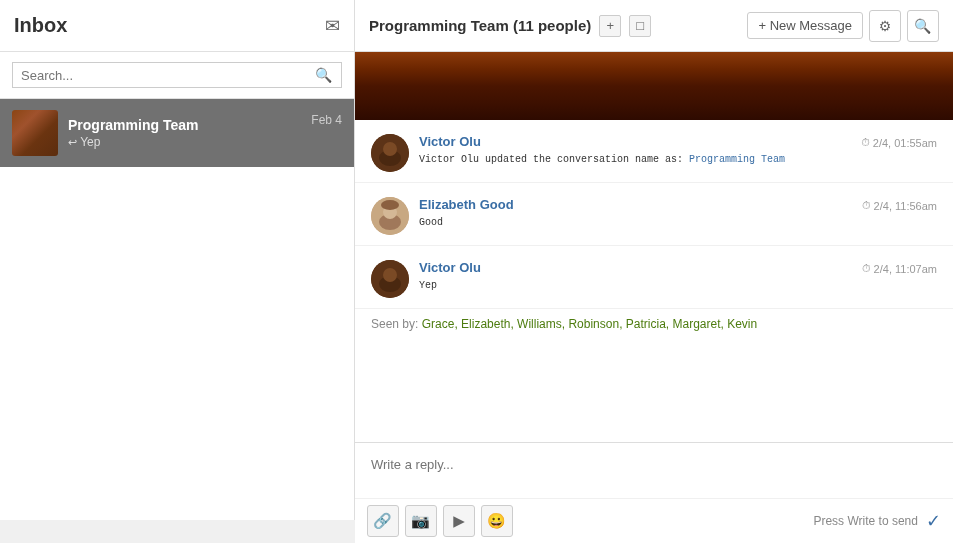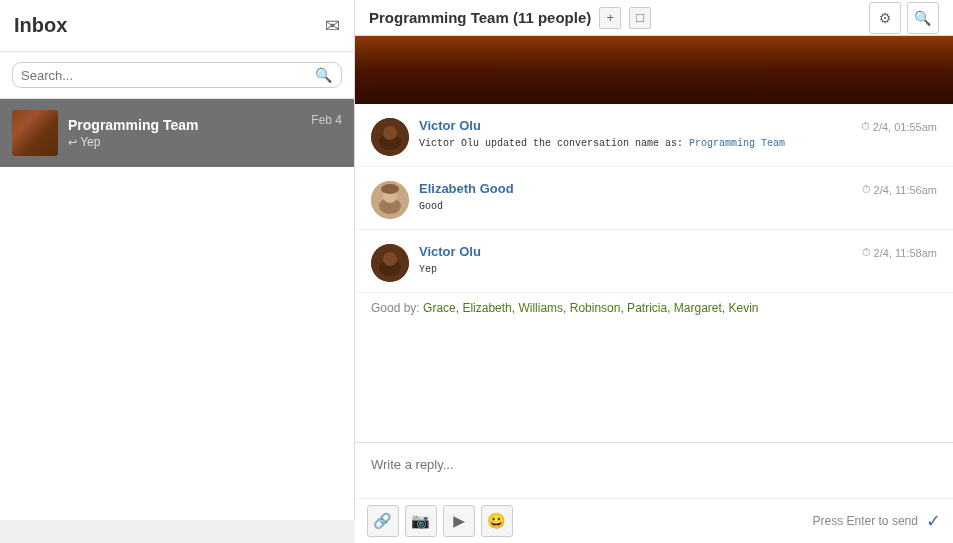--- a/index.html
+++ b/index.html
@@ -34,21 +34,21 @@
       cursor: pointer;
     }
     #search-container {
       padding: 10px 12px;
       border-bottom: 1px solid #e0e0e0;
     }
     #search-wrapper {
       display: flex;
       align-items: center;
       border: 1px solid #ccc;
-      border-radius: 9px;
+      border-radius: 0;
       background: #fff;
       padding: 4px 8px;
     }
     #search-input {
       border: none;
       outline: none;
       flex: 1;
       font-size: 13px;
       color: #999;
       background: transparent;
@@ -116,21 +116,21 @@
       background: #f5f5f5;
       height: 543px;
     }
     #main-header {
       display: flex;
       align-items: center;
       justify-content: space-between;
       padding: 8px 14px;
       background: #fff;
       border-bottom: 1px solid #ddd;
-      height: 36px;
+      height: 52px;
     }
     #main-header-left {
       display: flex;
       align-items: center;
       gap: 8px;
     }
     #conversation-title {
       font-weight: bold;
       font-size: 15px;
       color: #333;
@@ -360,20 +360,23 @@
     <div id="main-header-left">
       <span id="conversation-title">Programming Team (11 people)</span>
       <div class="header-icon-btn">
         <span>+</span>
       </div>
       <div class="header-icon-btn">
         <span>□</span>
       </div>
     </div>
     <div id="main-header-right">
+      <button id="new-message-btn">
+        <span>+ New Message</span>
+      </button>
       <div id="settings-btn">
         <span>⚙</span>
       </div>
       <div id="search-btn">
         <span>🔍</span>
       </div>
     </div>
   </div>
 
   <div id="messages-area">
@@ -430,47 +433,47 @@
           <circle cx="19" cy="19" r="19" fill="#5C3317"></circle>
           <ellipse cx="19" cy="24" rx="11" ry="8" fill="#4A2810"></ellipse>
           <circle cx="19" cy="15" r="7" fill="#7B4A25"></circle>
         </svg>
       </div>
       <div class="msg-content">
         <div class="msg-header">
           <span class="msg-sender">Victor Olu</span>
           <div class="msg-time">
             <span>⏱</span>
-            <span>2/4, 11:58am</span>
+            <span>2/4, 11:07am</span>
           </div>
         </div>
         <div class="msg-text">Yep</div>
       </div>
     </div>
 
     <div class="seen-by">
-      <span>Good by:</span>
+      <span>Seen by:</span>
       <span class="seen-by-link">Grace, Elizabeth, Williams, Robinson, Patricia, Margaret, Kevin</span>
     </div>
   </div>
 
   <div id="reply-area">
     <textarea id="reply-input" placeholder="Write a reply..." style=""></textarea>
     <div id="reply-toolbar">
       <div class="reply-tool-btn">
         <span>🔗</span>
       </div>
       <div class="reply-tool-btn">
         <span>📷</span>
       </div>
       <div class="reply-tool-btn">
         <span>▶</span>
       </div>
       <div class="reply-tool-btn">
         <span>😀</span>
       </div>
       <div id="send-hint">
-        <span>Press Enter to send</span>
+        <span>Press Write to send</span>
         <span id="send-check">✓</span>
       </div>
     </div>
   </div>
 </div>
 
 </body></html>

